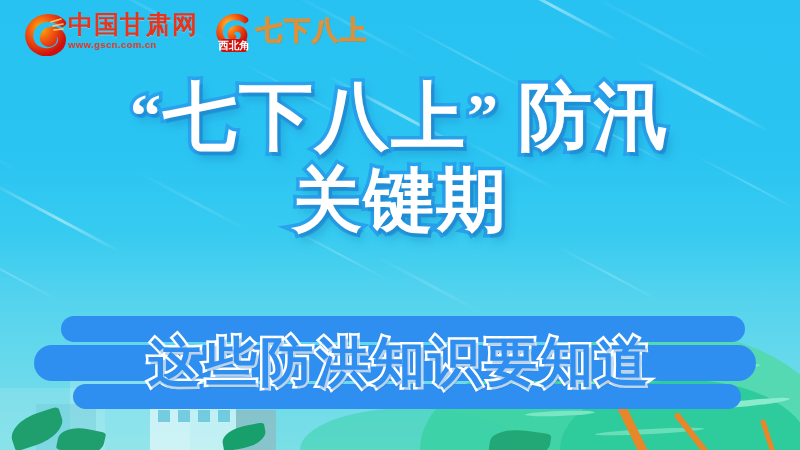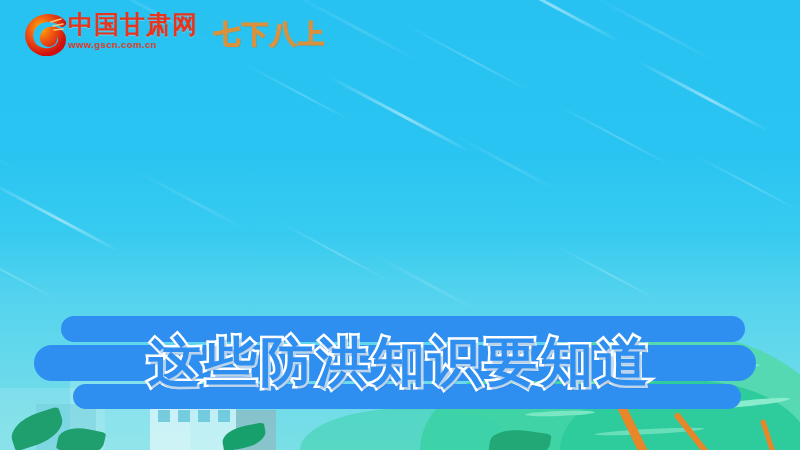--- a/index.html
+++ b/index.html
@@ -287,24 +287,44 @@
           <path d="M27 10 L37 7 M29 14 L39 12 M30 18 L39 17" fill="none" stroke="#ffd27a" stroke-width="1.6" stroke-linecap="round" opacity=".9"></path>
         </svg>
       </span>
       <span class="gscn-words">
         <span class="gscn-cn">中国甘肃网</span>
         <span class="gscn-url">www.gscn.com.cn</span>
       </span>
     </div>
 
     <div class="logo-group">
+      <span class="xbj-mark">
+        <svg viewBox="0 0 42 42" width="42" height="42" aria-hidden="true">
+          <defs>
+            <radialGradient id="xg" cx="35%" cy="28%" r="82%">
+              <stop offset="0%" stop-color="#ffc233"></stop>
+              <stop offset="50%" stop-color="#f4600f"></stop>
+              <stop offset="100%" stop-color="#d0120e"></stop>
+            </radialGradient>
+          </defs>
+          <path d="M31 7 C25 2, 13 3, 8 11 C3 19, 6 29, 15 31 C23 33, 31 28, 30 21 C29 16, 23 14, 19 17 C16 19, 16 23, 19 24" fill="none" stroke="url(#xg)" stroke-width="6.5" stroke-linecap="round"></path>
+          <g>
+            <rect x="7" y="26" width="26" height="13" rx="2" fill="#d0120e"></rect>
+            <text x="20" y="36" text-anchor="middle" font-family="'Liberation Serif', serif" font-size="10.5" font-weight="bold" fill="#ffffff">西北角</text>
+          </g>
+        </svg>
+      </span>
       <span class="app-name">七下八上</span>
     </div>
   </div>
 
+  <div class="headline">
+    <div class="line1"><span class="q">“</span><span>七下八上</span><span class="q">”</span><span class="gap"></span><span>防汛</span></div>
+    <div class="line2">关键期</div>
+  </div>
 
   <div class="banner-wrap">
     <div class="bar bar-top"></div>
     <div class="bar bar-mid"></div>
     <div class="bar bar-bot"></div>
     <div class="banner-text">这些防洪知识要知道</div>
   </div>
 
 </div>
 

